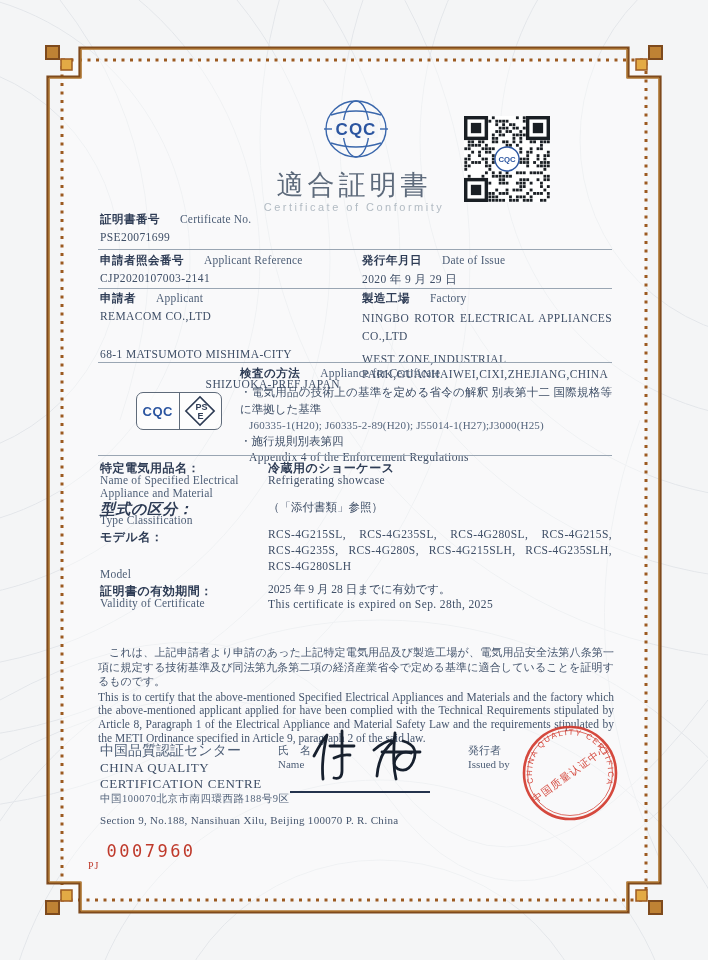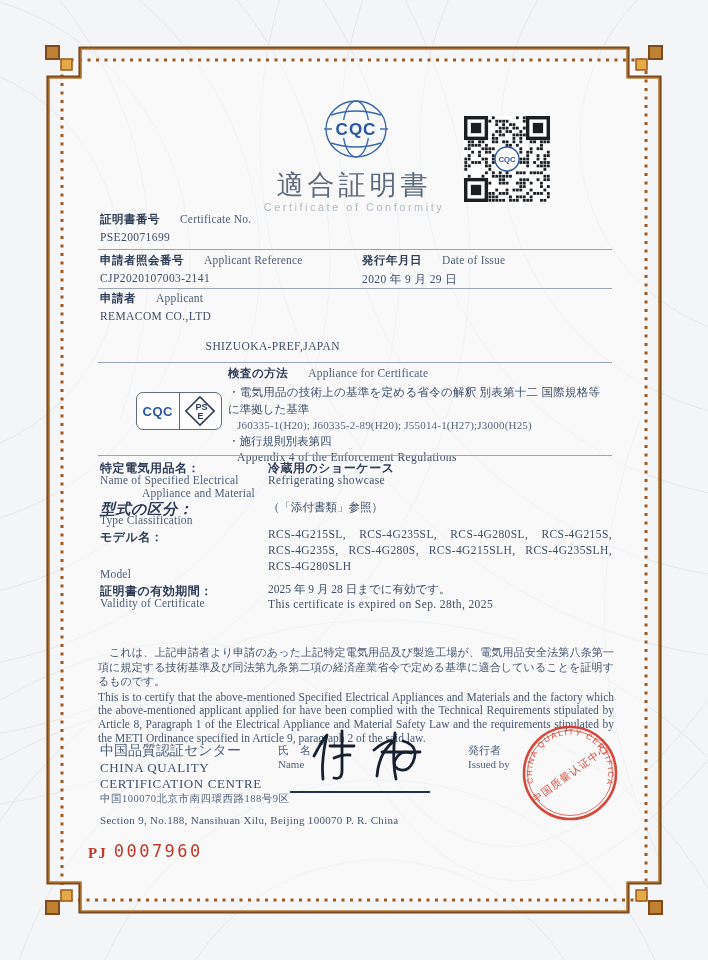--- a/index.html
+++ b/index.html
@@ -32,21 +32,21 @@
   .bodyp .pja{font-size:11px;line-height:1.32;text-indent:11px;color:#46566e;}
   .bodyp .pen{font-size:11.5px;line-height:1.2;color:#46566e;}
   .orgblock{left:100px;top:742px;line-height:1.25;}
   .orgblock .l1{font-size:14px;color:#4d5e76;}
   .orgblock .l2{font-size:13px;letter-spacing:.6px;color:#3e4e66;}
   .siglbl{line-height:1.25;font-size:11px;color:#4d5e76;}
   .sigline{left:290px;top:791px;width:140px;border-top:2px solid #24334d;height:0;}
   .addrcn{left:100px;top:792px;font-size:10.5px;color:#55657c;letter-spacing:.5px;}
   .addren{left:100px;top:814px;font-size:11px;color:#46566e;letter-spacing:.3px;}
   .serial{left:88px;top:841px;color:#bf3a2b;display:flex;align-items:flex-start;gap:7px;}
-  .serial .pfx{font-size:15px;font-weight:bold;margin-top:4px;letter-spacing:1px;}
+  .serial .pfx{font-size:10px;font-weight:normal;margin-top:19px;letter-spacing:1px;}
   .serial .num{font-family:"DejaVu Sans Mono","Liberation Mono",monospace;font-size:17px;letter-spacing:2.5px;}
   .stamp{left:521px;top:724px;opacity:.92;}
   .grid-l{left:100px;}
   .grid-v{left:268px;width:344px;}
 </style>
 </head>
 <body>
 
 <div class="page">
 
@@ -346,53 +346,63 @@
     <div class="val" style="margin-top:4px;">2020 年 9 月 29 日</div>
   </div>
   <div class="sep" style="top:288px;"></div>
 
   <div class="abs" style="left:100px;top:291px;width:240px;">
     <div class="lblrow">
         <span class="ja">申請者</span>
         <span class="en">Applicant</span>
       </div>
     <div class="val" style="margin-top:4px;">REMACOM CO.,LTD</div>
+    <div class="val" style="margin-top:26px;">68-1 MATSUMOTO MISHIMA-CITY</div>
     <div class="val" style="margin-top:18px;text-align:right;">SHIZUOKA-PREF,JAPAN</div>
+  </div>
+  <div class="abs" style="left:362px;top:291px;width:250px;">
+    <div class="lblrow">
+        <span class="ja">製造工場</span>
+        <span class="en">Factory</span>
+      </div>
+    <div class="val just" style="margin-top:4px;line-height:1.55;">NINGBO ROTOR ELECTRICAL APPLIANCES CO.,LTD</div>
+    <div class="val" style="margin-top:7px;">WEST ZONE,INDUSTRIAL</div>
+    <div class="val" style="margin-top:3px;">PARK,GUANHAIWEI,CIXI,ZHEJIANG,CHINA</div>
   </div>
   <div class="sep" style="top:362px;"></div>
 
   <div class="abs marksbox">
     <div class="cell">
         <span class="cqctext">CQC</span>
       </div>
     <div class="cell">
       <svg width="32" height="32" viewBox="0 0 32 32">
         <rect x="6" y="6" width="20" height="20" transform="rotate(45 16 16)" fill="#ffffff" stroke="#2e3c55" stroke-width="1.6"></rect>
         <text x="11.5" y="15" font-family="Liberation Sans, DejaVu Sans, sans-serif" font-weight="bold" font-size="9" fill="#2e3c55">P</text>
         <text x="17.5" y="15" font-family="Liberation Sans, DejaVu Sans, sans-serif" font-weight="bold" font-size="9" fill="#2e3c55">S</text>
         <text x="13.5" y="24" font-family="Liberation Sans, DejaVu Sans, sans-serif" font-weight="bold" font-size="9" fill="#2e3c55">E</text>
       </svg>
     </div>
   </div>
 
-  <div class="abs" style="left:228px;top:366px;width:372px;">
+  <div class="abs" style="left:240px;top:366px;width:372px;">
     <div class="lblrow">
         <span class="ja">検査の方法</span>
         <span class="en">Appliance for Certificate</span>
       </div>
     <div class="jpserif just" style="margin-top:3px;line-height:1.45;">・電気用品の技術上の基準を定める省令の解釈 別表第十二 国際規格等に準拠した基準</div>
     <div class="small" style="margin-top:2px;padding-left:9px;letter-spacing:.2px;">J60335-1(H20); J60335-2-89(H20); J55014-1(H27);J3000(H25)</div>
     <div class="jpserif" style="margin-top:3px;">・施行規則別表第四</div>
     <div class="val" style="margin-top:2px;padding-left:9px;">Appendix 4 of the Enforcement Regulations</div>
   </div>
   <div class="sep" style="top:455px;"></div>
 
   <div class="abs grid-l" style="top:458px;"><span class="ja" style="font-size:12px;">特定電気用品名：</span></div>
   <div class="abs grid-l en" style="top:474px;">Name of Specified Electrical</div>
-  <div class="abs grid-l en" style="top:487px;margin-left:42px;">Appliance and Material</div>
+  <div class="abs grid-l en" style="top:487px;">Appliance and Material</div>
   <div class="abs grid-l" style="top:500px;"><span class="ja" style="font-size:15px;font-style:italic;">型式の区分：</span></div>
   <div class="abs grid-l en" style="top:514px;">Type Classification</div>
   <div class="abs grid-l" style="top:527px;"><span class="ja" style="font-size:12px;">モデル名：</span></div>
   <div class="abs grid-l en" style="top:568px;">Model</div>
   <div class="abs grid-l" style="top:581px;"><span class="ja" style="font-size:12px;">証明書の有効期間：</span></div>
   <div class="abs grid-l en" style="top:597px;">Validity of Certificate</div>
 
   <div class="abs grid-v" style="top:458px;"><span class="ja" style="font-size:12px;">冷蔵用のショーケース</span></div>
   <div class="abs grid-v val" style="top:474px;">Refrigerating showcase</div>
   <div class="abs grid-v jpserif" style="top:500px;">（「添付書類」参照）</div>

